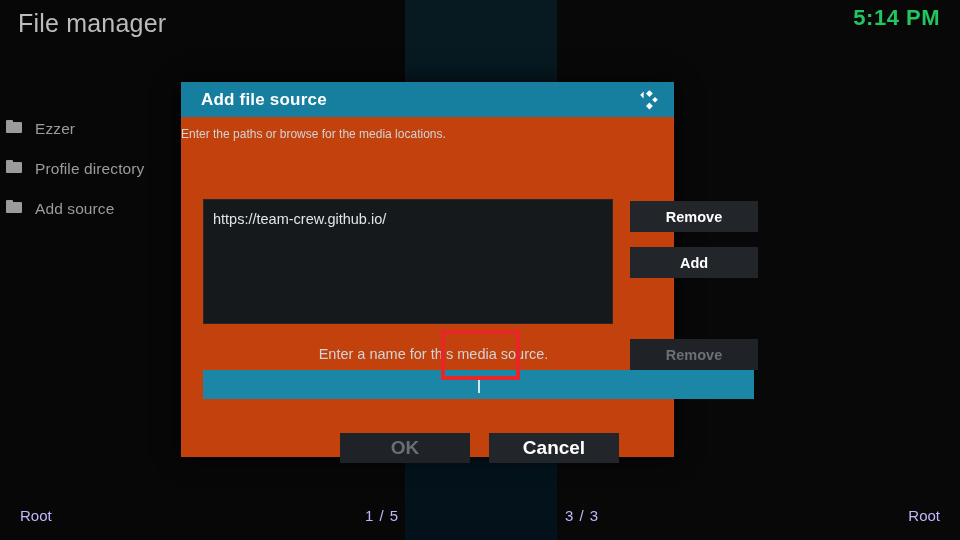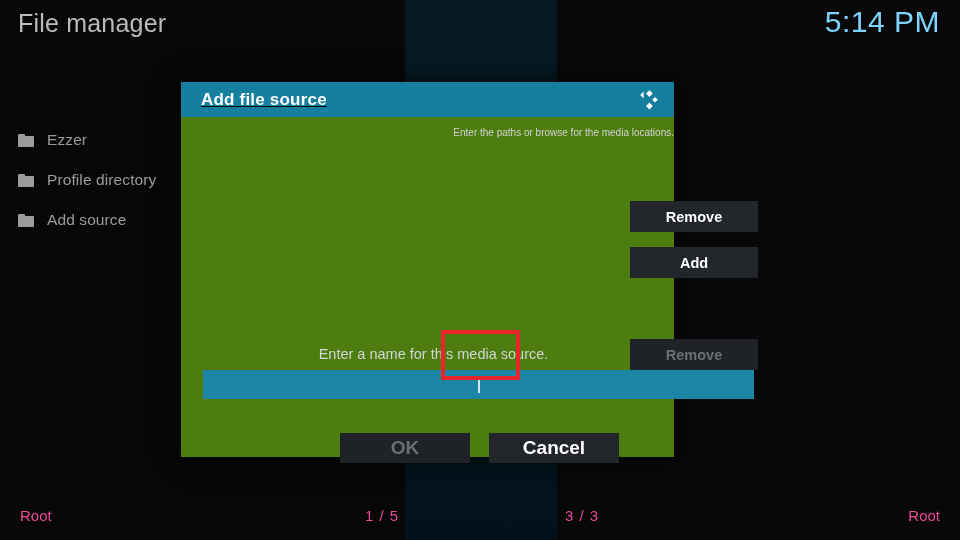--- a/index.html
+++ b/index.html
@@ -30,32 +30,32 @@
     position:absolute; left:0; top:0; width:960px; height:56px;
     z-index:5;
   }
   #app-title {
     position:absolute; left:18px; top:9px;
     font-size:25px; color:#b9bbbd; font-weight:400;
     letter-spacing:.2px;
   }
   #clock {
     position:absolute; right:20px; top:5px;
-    font-size:30px; color:#7dd3fc; font-weight:400;
+    font-size:22px; color:#22c55e; font-weight:700;
     letter-spacing:.5px;
   }
 
   
   #sidebar {
     position:absolute; left:0; top:120px; width:190px;
     z-index:4;
   }
   .side-item {
-    display:flex; align-items:center;
-    height:40px; padding-left:18px;
+    display:flex; align-items:flex-start;
+    height:40px; padding-left:6px;
     cursor:default;
   }
   .folder-icon {
     width:16px; height:13px; margin-right:13px;
     position:relative; flex:0 0 auto;
   }
   .folder-icon::before{
     content:""; position:absolute; left:0; top:0;
     width:7px; height:3px; background:#9a9b9d;
     border-radius:1px 1px 0 0;
@@ -65,56 +65,55 @@
     width:16px; height:11px; background:#9a9b9d;
     border-radius:1px;
   }
   .side-label {
     font-size:15.5px; color:#9a9b9d; letter-spacing:.1px;
   }
 
   
   #statusbar {
     position:absolute; left:0; bottom:0; width:960px; height:44px;
-    z-index:5; font-size:15px; color:#ec4899;
+    z-index:5; font-size:15px; color:#c4b5fd;
   }
   #status-left   { position:absolute; left:20px;  top:11px; }
   #status-page-l { position:absolute; left:365px; top:11px; letter-spacing:1px; }
   #status-page-r { position:absolute; left:565px; top:11px; letter-spacing:1px; }
   #status-right  { position:absolute; right:20px; top:11px; }
 
   
   #dialog {
     position:absolute; left:181px; top:82px;
     width:493px; height:375px;
-    background:#4d7c0f;
+    background:#c2410c;
     z-index:10;
     box-shadow:0 0 22px rgba(0,0,0,.75);
-    text-decoration:underline;
   }
   #dialog-header {
     position:relative;
     height:35px; background:#167fa0;
     display:flex; align-items:center;
   }
   #dialog-title {
     margin-left:20px; font-size:17px; color:#ffffff; font-weight:600;
     letter-spacing:.2px;
   }
   #kodi-logo {
     position:absolute; right:12px; top:50%;
     transform:translateY(-50%);
     width:30px; height:30px;
   }
 
   #dialog-body { position:relative; height:340px; }
 
   #paths-hint {
     position:absolute; left:0; right:0; top:10px;
-    text-align:right; font-size:10px; color:#d2d4d6;padding-left:40px;
+    text-align:left; font-size:12px; color:#d2d4d6;
   }
 
   
   #paths-box {
     position:absolute; left:22px; top:82px;
     width:410px; height:125px;
     background:#16191c;
     border:1px solid #24282b;
     padding:9px 0 0 7px;
   }
@@ -229,20 +228,23 @@
           <path d="M14.0 21.0 L17.4 17.6 L20.8 21.0 L17.4 24.4 Z" fill="#ffffff"></path>
           <path d="M8.2 15.2 L11.6 11.8 L11.6 18.6 Z" fill="#ffffff" opacity="0"></path>
         </svg>
       </span>
     </div>
 
     <div id="dialog-body">
 
       <div id="paths-hint">Enter the paths or browse for the media locations.</div>
 
+      <div id="paths-box">
+        <div class="path-row">https://team-crew.github.io/</div>
+      </div>
 
       <div class="side-btn" id="btn-browse">Remove</div>
       <div class="side-btn" id="btn-add">Add</div>
       <div class="side-btn disabled" id="btn-remove">Remove</div>
 
       <div id="name-hint">Enter a name for this media source.</div>
 
       <div id="name-field">
         <span></span>
         <span id="caret"></span>

